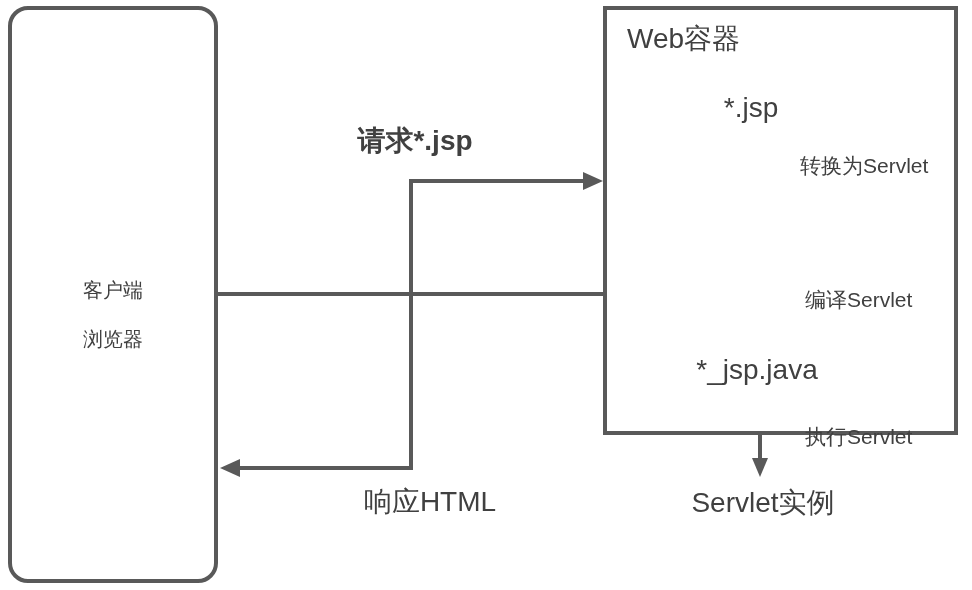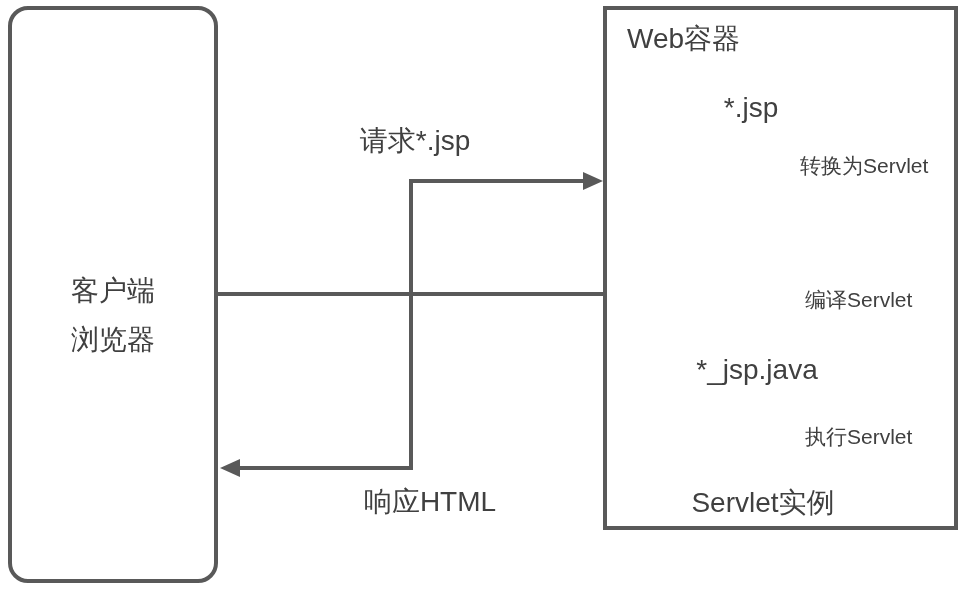--- a/index.html
+++ b/index.html
@@ -24,32 +24,32 @@
   .box-client {
     position: absolute; left: 8px; top: 6px;
     width: 210px; height: 577px;
     border: 4px solid var(--stroke);
     border-radius: 20px;
     box-sizing: border-box;
     background: var(--bg);
   }
   .box-web {
     position: absolute; left: 603px; top: 6px;
-    width: 355px; height: 524px;
+    width: 355px; height: 429px;
     border: 4px solid var(--stroke);
     box-sizing: border-box;
     background: var(--bg);
   }
   .web-title {
     position: absolute; left: 20px; top: 10px;
     font-size: 28px; white-space: nowrap;
   }
   .client-label {
     position: absolute; left: 8px; top: 266px; width: 210px;
-    text-align: center; font-size: 28px; line-height: 49px;
+    text-align: center; font-size: 20px; line-height: 49px;
   }
   .node {
     position: absolute; transform: translate(-50%, -50%);
     font-size: 28px; white-space: nowrap; margin-top: 7px;
   }
   .node-jsp      { left: 751px; top: 101px; }
   .node-java     { left: 752px; top: 231px; }
   .node-class    { left: 757px; top: 363px; }
   .node-instance { left: 763px; top: 496px; }
 
@@ -58,21 +58,21 @@
     font-size: 21px; white-space: nowrap;
   }
   .step-translate { left: 800px; top: 166px; }
   .step-compile   { left: 805px; top: 300px; }
   .step-execute   { left: 805px; top: 437px; }
 
   .flow-label {
     position: absolute; transform: translate(-50%, -50%);
     font-size: 28px; white-space: nowrap;
   }
-  .flow-request  { left: 415px; top: 141px; }
+  .flow-request  { left: 415px; top: 141px; font-weight: bold; }
   .flow-response { left: 430px; top: 502px; text-align: right; }
 </style>
 </head>
 <body>
 
 <div id="canvas">
 
   <svg id="connector-svg" viewBox="0 0 972 590" xmlns="http://www.w3.org/2000/svg">
 
     <line class="ln" x1="216" y1="294" x2="605" y2="294"></line>

